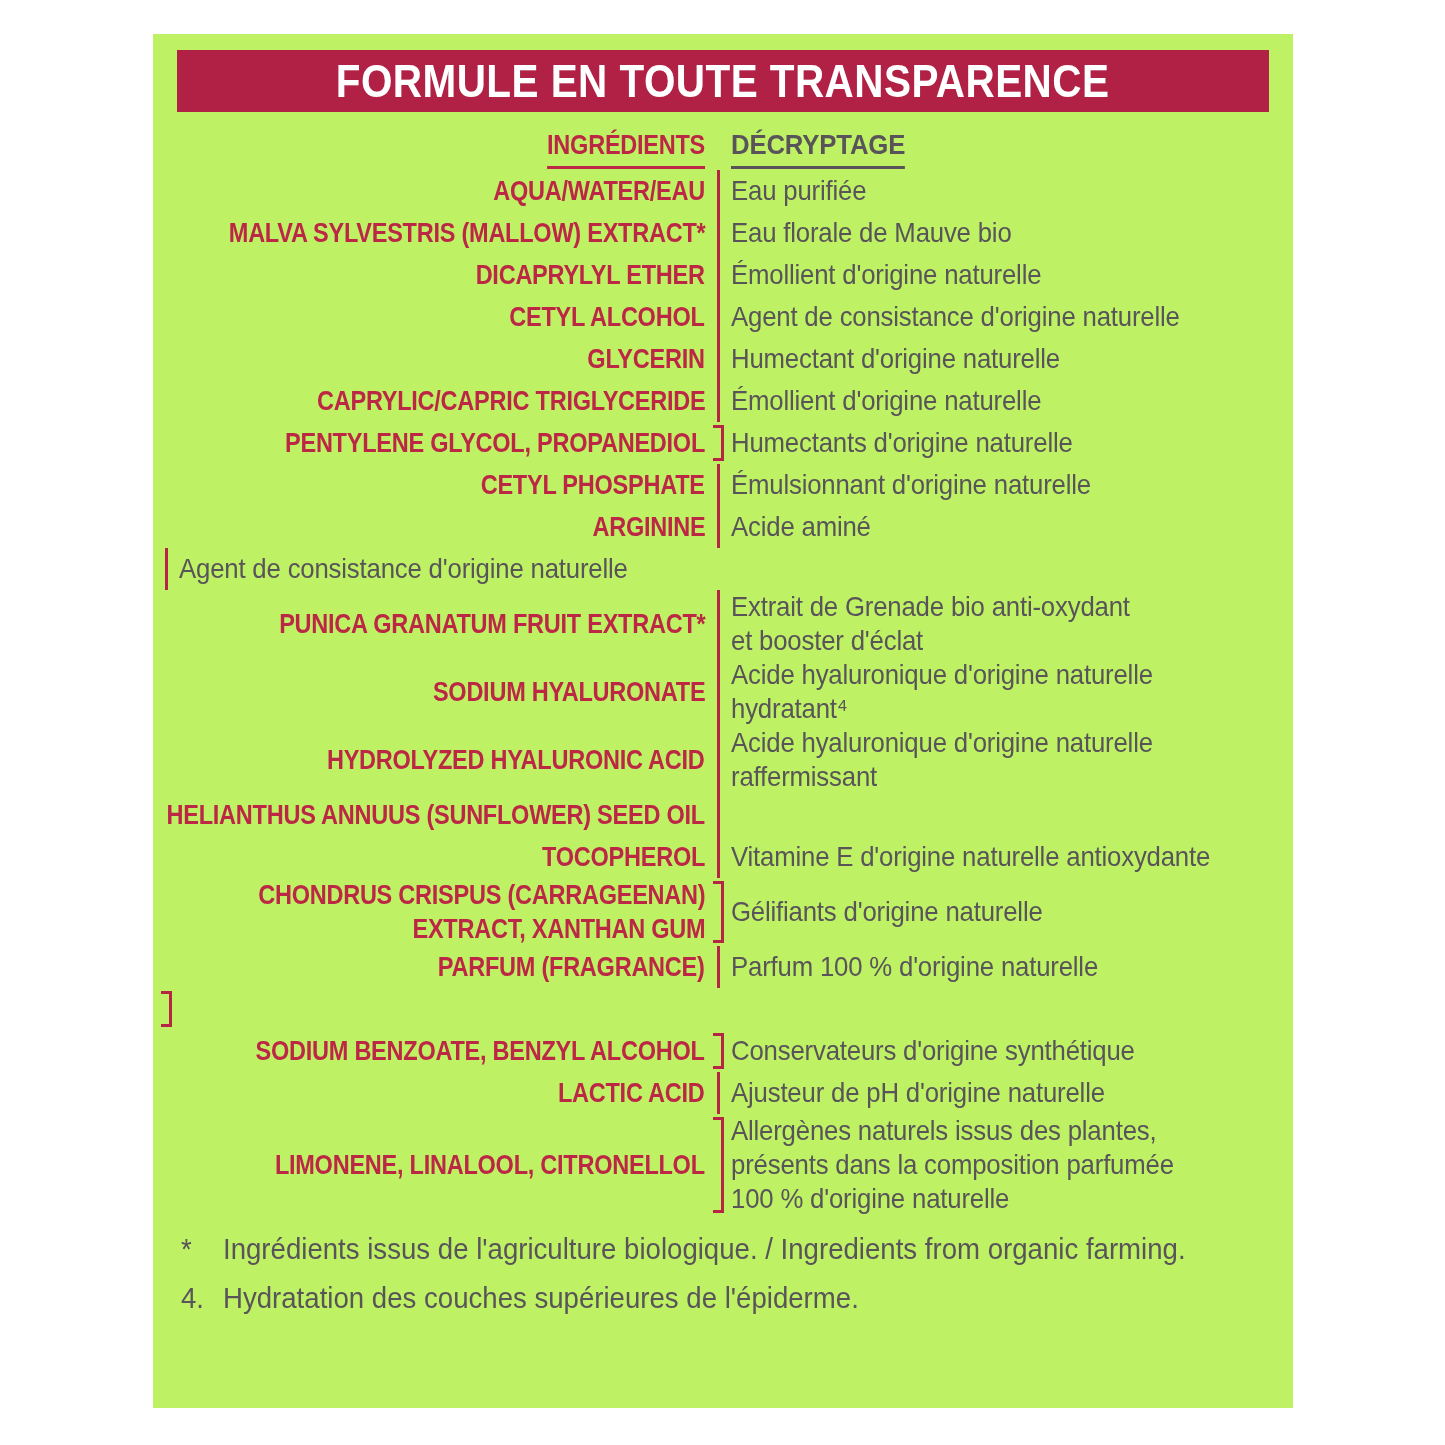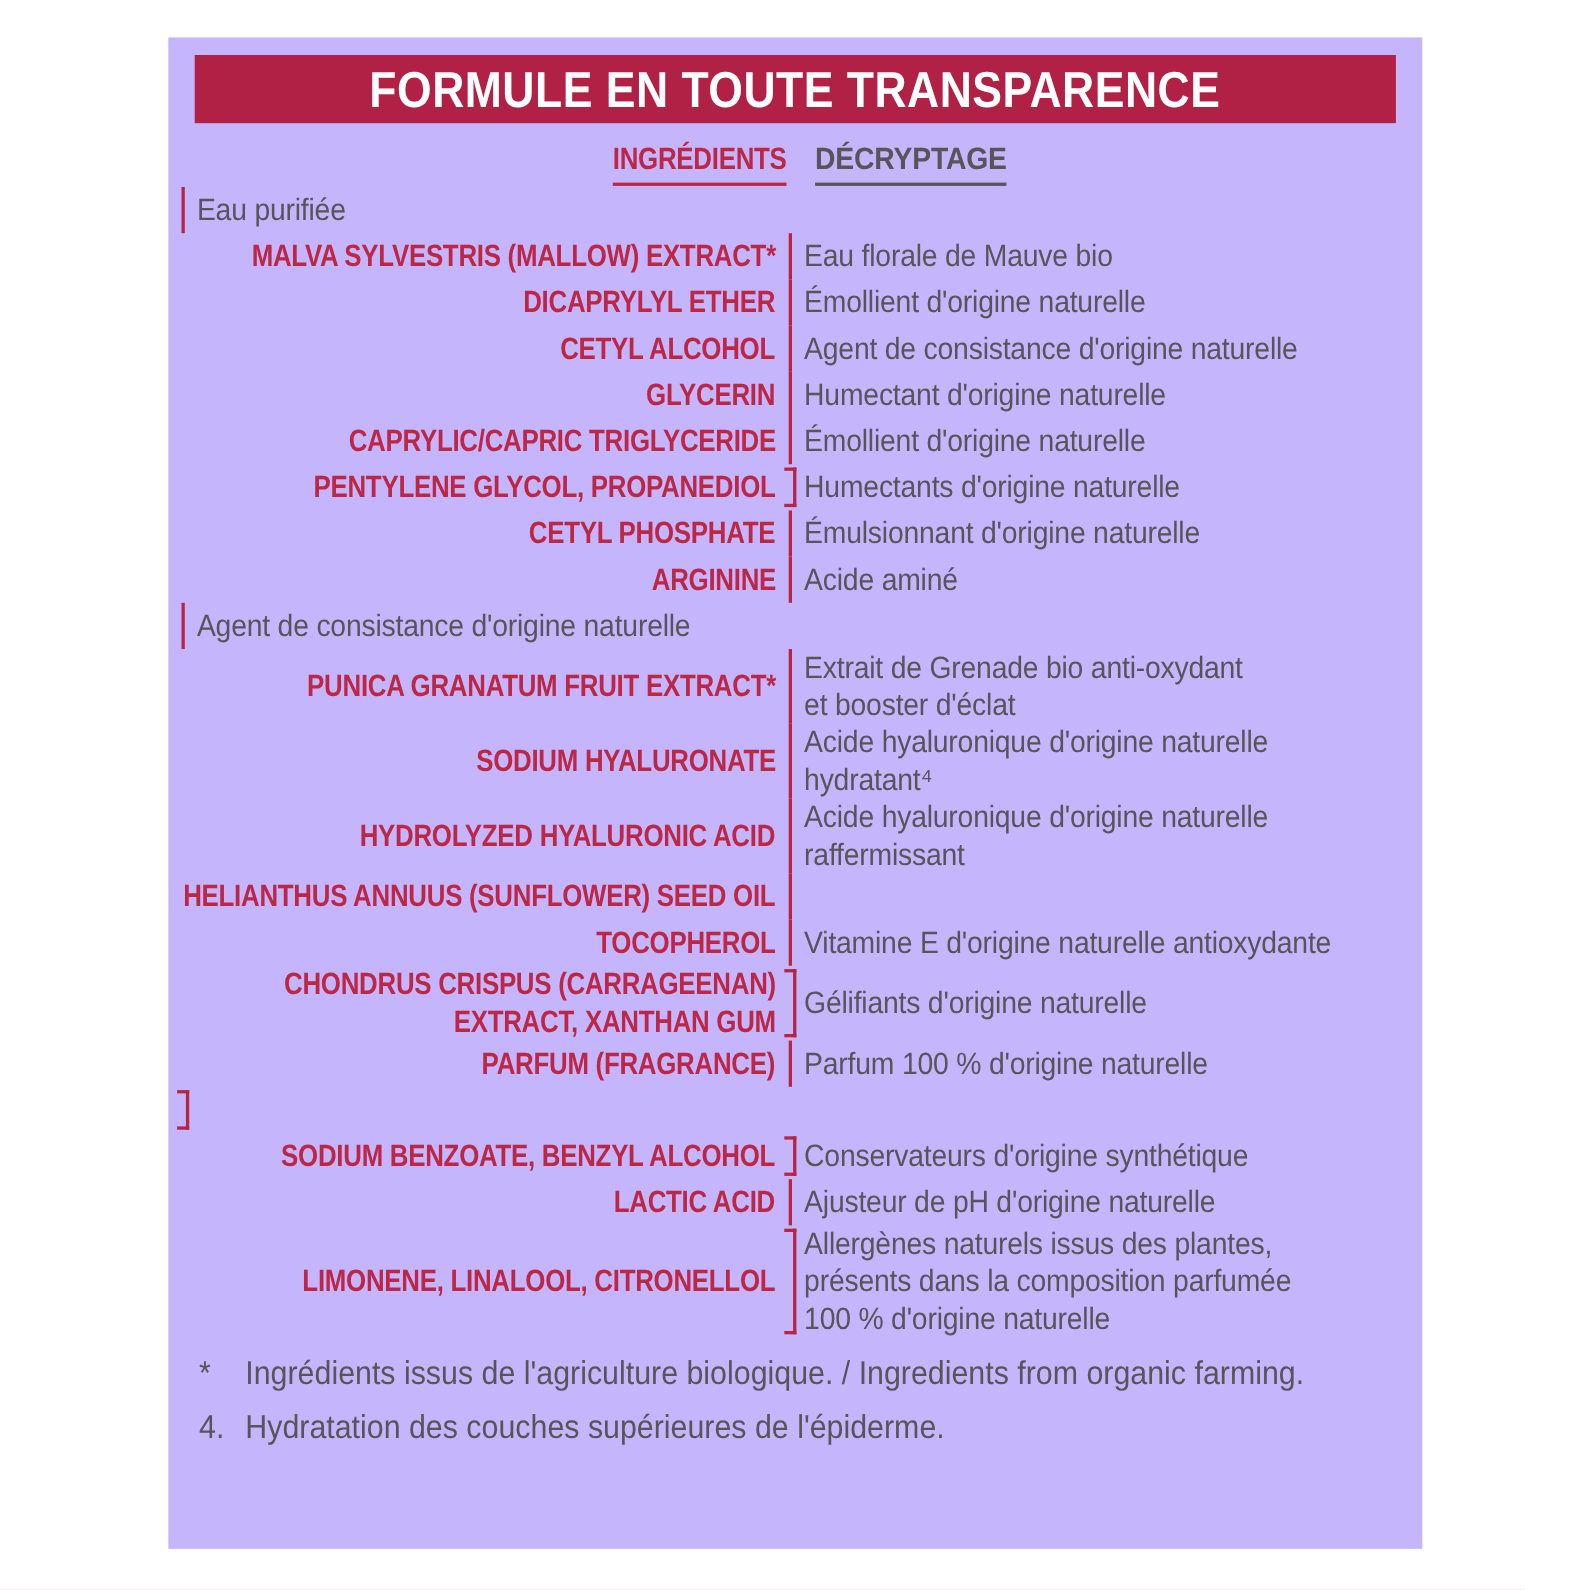--- a/index.html
+++ b/index.html
@@ -10,21 +10,21 @@
     background: #ffffff;
     font-family: "Liberation Sans", "DejaVu Sans", sans-serif;
     overflow: hidden;
   }
   .panel {
     position: absolute;
     left: 153px;
     top: 34px;
     width: 1140px;
     height: 1374px;
-    background: #c4b5fd;
+    background: #bef264;
     box-sizing: border-box;
   }
   .banner {
     margin: 16px 24px 0 24px;
     height: 62px;
     background: #B12045;
     display: flex;
     align-items: center;
     justify-content: center;
   }
@@ -41,21 +41,20 @@
     margin-top: 14px;
   }
   .row {
     display: flex;
     align-items: center;
     min-height: 42px;
     box-sizing: border-box;
   }
   .row.header-row {
     min-height: 44px;
-    padding-left: 10px;
   }
   .col-ing {
     width: 552px;
     display: flex;
     justify-content: flex-end;
     align-items: center;
   }
   .col-sep {
     width: 26px;
     align-self: stretch;
@@ -148,20 +147,23 @@
         <span class="ing-text header-label">INGRÉDIENTS</span>
       </div>
       <div class="col-sep"></div>
       <div class="col-desc">
         <span class="desc-text header-label">DÉCRYPTAGE</span>
       </div>
     </div>
 
     <div id="rows">
         <div class="row">
+    <div class="col-ing">
+      <span class="ing-text">AQUA/WATER/EAU</span>
+    </div>
     <div class="col-sep">
       <span class="sep-line"></span>
     </div>
     <div class="col-desc">
       <span class="desc-text">Eau purifiée</span>
     </div>
   </div>
         <div class="row">
     <div class="col-ing">
       <span class="ing-text">MALVA SYLVESTRIS (MALLOW) EXTRACT*</span>

